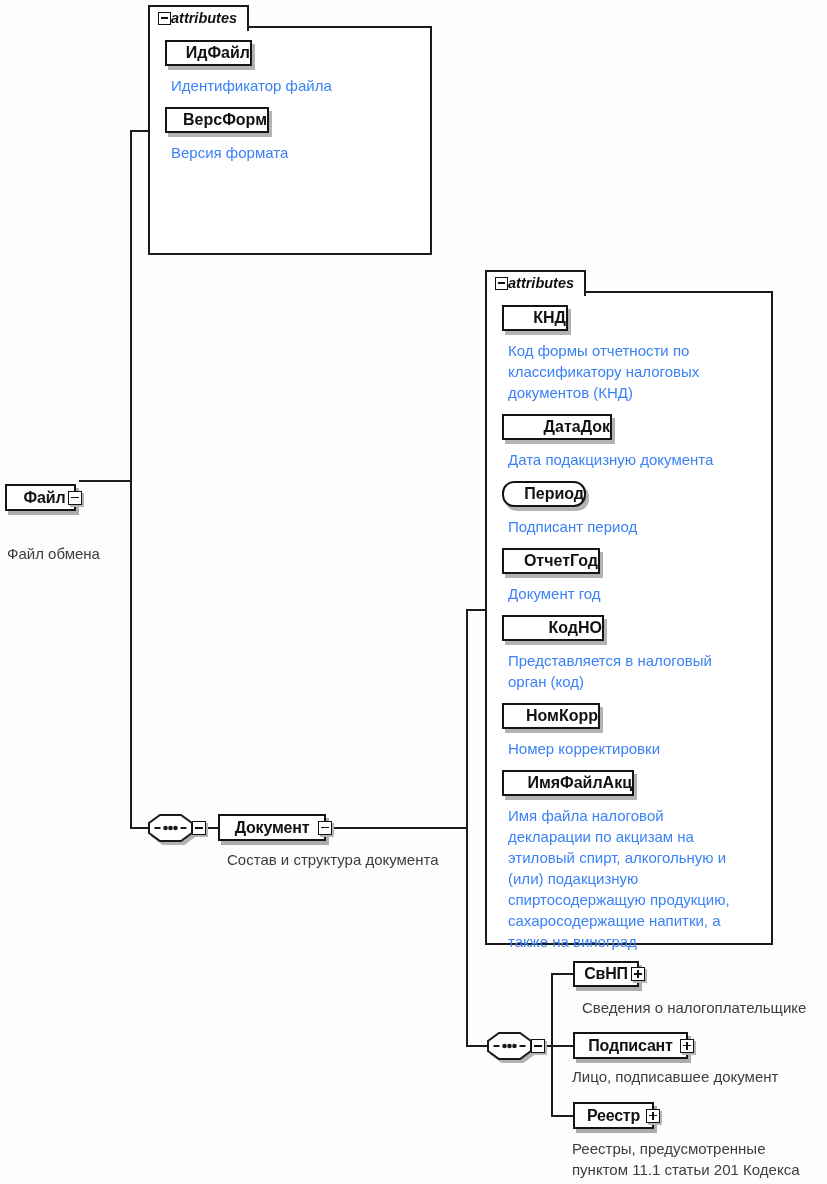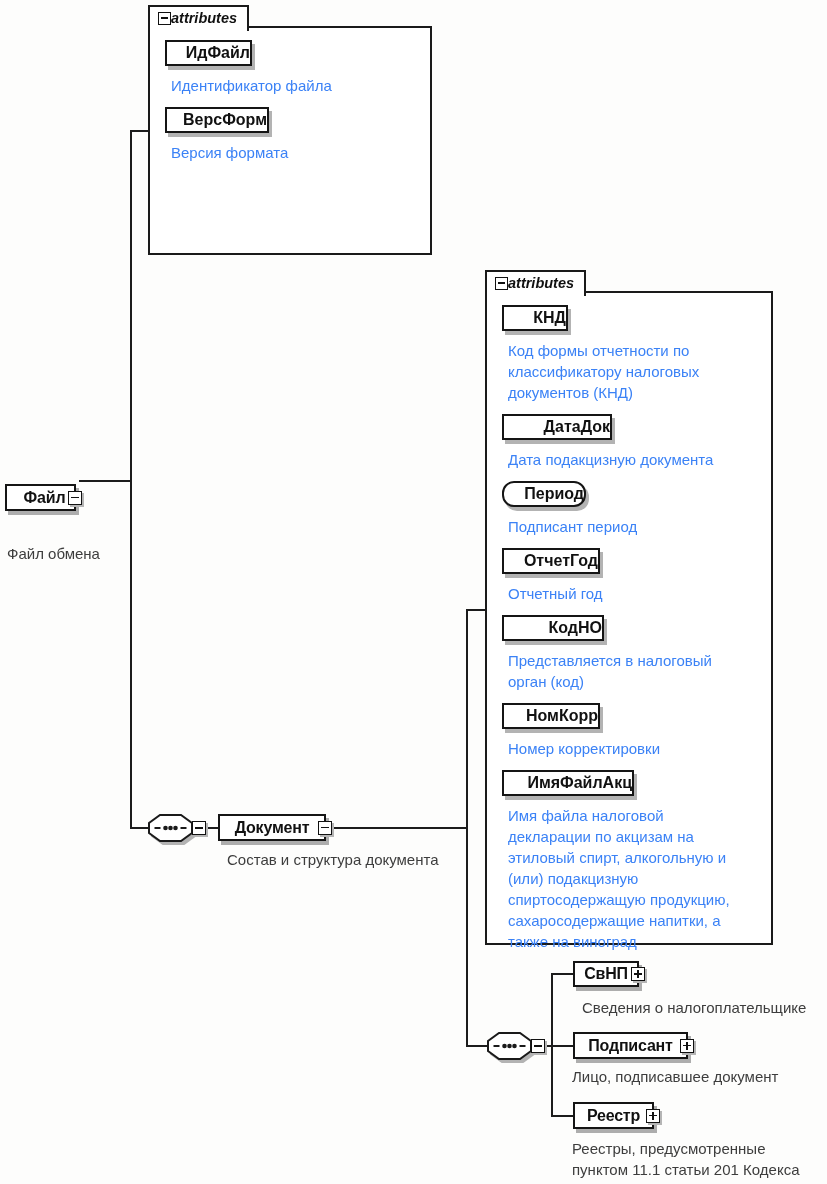--- a/index.html
+++ b/index.html
@@ -150,21 +150,21 @@
       <div class="aitem">
         <div class="abox" style="width:84px;border-radius:12px;">
           <span>Период</span>
         </div>
         <div class="adesc" style="width:240px;">Подписант период</div>
       </div>
       <div class="aitem">
         <div class="abox" style="width:98px;">
           <span>ОтчетГод</span>
         </div>
-        <div class="adesc" style="width:240px;">Отчетный год</div>
+        <div class="adesc" style="width:240px;">Документ год</div>
       </div>
       <div class="aitem">
         <div class="abox" style="width:102px;">
           <span>КодНО</span>
         </div>
         <div class="adesc" style="width:228px;">Представляется в налоговый орган (код)</div>
       </div>
       <div class="aitem">
         <div class="abox" style="width:98px;">
           <span>НомКорр</span>

